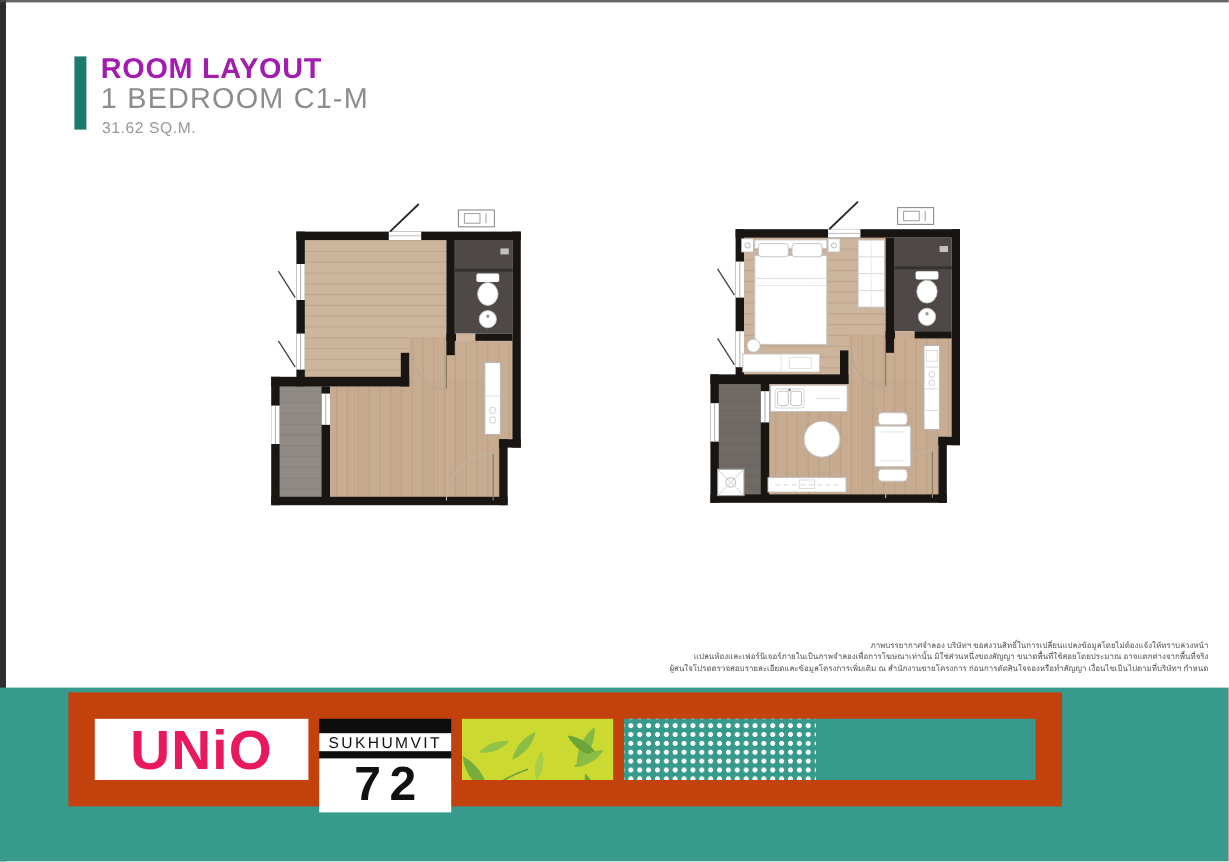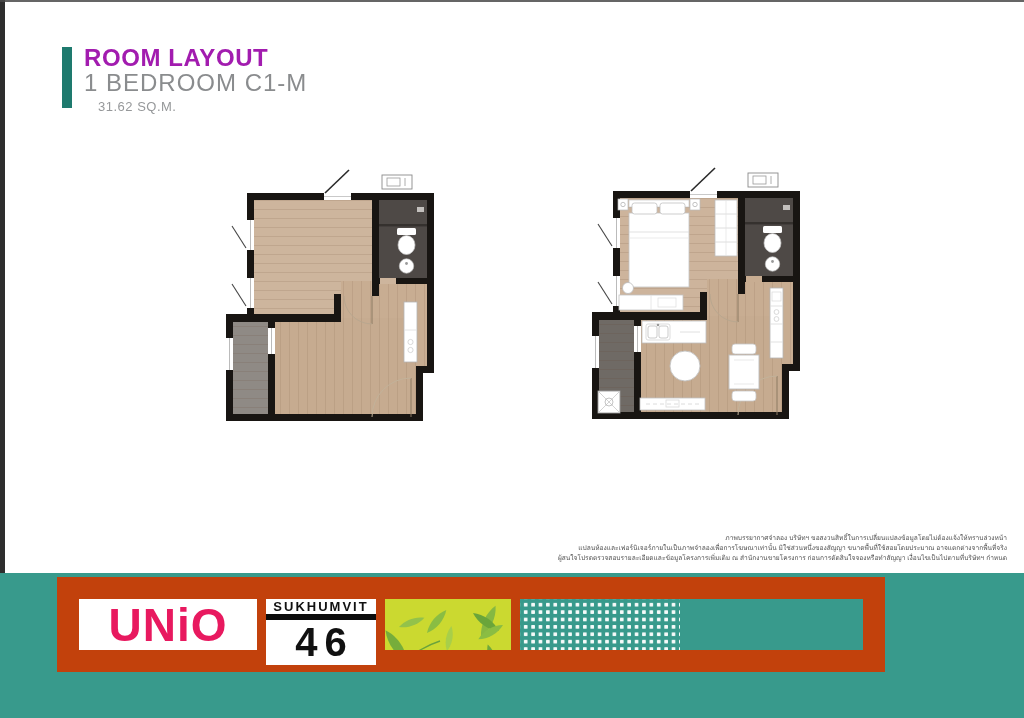--- a/index.html
+++ b/index.html
@@ -8,42 +8,42 @@
     background:#ffffff;font-family:"Liberation Sans", sans-serif;
   }
   .edge-left{position:absolute;left:0;top:0;width:5px;height:718px;background:#2e2e2e;}
   .edge-top{position:absolute;left:0;top:0;width:1024px;height:2px;background:#4a4a4a;opacity:.85;}
 
   
   .accent-bar{position:absolute;left:62px;top:47px;width:10px;height:61px;background:#1e7a6e;}
   .page-title{position:absolute;left:84px;top:44px;font-size:24px;font-weight:bold;
     color:#a21caf;letter-spacing:.6px;}
   .unit-type{position:absolute;left:84px;top:69px;font-size:24px;color:#8a8c8e;letter-spacing:1px;}
-  .unit-area{position:absolute;left:98px;top:99px;font-size:13px;color:#96989a;letter-spacing:.5px;}
+  .unit-area{position:absolute;left:85px;top:99px;font-size:13px;color:#96989a;letter-spacing:.5px;}
 
   
   .plan{position:absolute;}
   .plan-left{left:222px;top:164px;}
   .plan-right{left:588px;top:162px;}
 
   
   .disclaimer{position:absolute;right:17px;top:533px;width:682px;text-align:right;
     font-size:10px;line-height:15px;color:#4f4f4f;
     transform:scale(.66);transform-origin:100% 0;}
 
   
   .footer-band{position:absolute;left:0;top:573px;width:1024px;height:145px;background:#389a8c;}
   .logo-strip{position:absolute;left:57px;top:577px;width:828px;height:95px;background:#c2410c;
     box-sizing:border-box;padding:22px;display:flex;gap:9px;}
   .cell{box-sizing:border-box;}
   .cell-unio{width:178px;background:#ffffff;display:flex;align-items:center;justify-content:center;}
   .unio-text{color:#e8195f;font-weight:bold;font-size:46px;letter-spacing:1px;}
   .cell-number{width:110px;display:flex;flex-direction:column;gap:6px;background:#0d0d0d;}
   .sukhumvit{background:#ffffff;height:29px;display:flex;align-items:center;justify-content:center;
-    font-size:13px;font-weight:bold;color:#111;letter-spacing:2px;}
+    font-size:13px;font-weight:normal;color:#111;letter-spacing:2px;margin-top:12px;}
   .num72{background:#ffffff;flex:1;display:flex;align-items:center;justify-content:center;
     font-size:40px;font-weight:bold;color:#111;letter-spacing:7px;text-indent:7px;}
   .cell-leaf{width:126px;position:relative;overflow:hidden;background:#cbd930;}
   .cell-leaf svg{position:absolute;left:0;top:0;}
   .cell-teal{flex:1;background:#389a8c;position:relative;}
   .dot-pattern{position:absolute;left:0;top:0;bottom:0;width:160px;
     background-image:radial-gradient(circle, rgba(255,255,255,.95) 1.9px, rgba(255,255,255,0) 2.3px);
     background-size:7.4px 7.4px;background-position:2px 2px;}
 </style>
 </head>
@@ -266,21 +266,21 @@
   <div>ผู้สนใจโปรดตรวจสอบรายละเอียดและข้อมูลโครงการเพิ่มเติม ณ สำนักงานขายโครงการ ก่อนการตัดสินใจจองหรือทำสัญญา เงื่อนไขเป็นไปตามที่บริษัทฯ กำหนด</div>
 </div>
 
 <div class="footer-band"></div>
 <div class="logo-strip">
   <div class="cell cell-unio">
     <span class="unio-text">UNiO</span>
   </div>
   <div class="cell cell-number">
     <div class="sukhumvit">SUKHUMVIT</div>
-    <div class="num72">46</div>
+    <div class="num72">72</div>
   </div>
   <div class="cell cell-leaf">
     <svg width="126" height="81" viewBox="0 0 126 81" xmlns="http://www.w3.org/2000/svg">
       <rect width="126" height="81" fill="#cbd930"></rect>
       <g>
         <path d="M5 75 Q30 50 55 42" fill="none" stroke="#6aa33c" stroke-width="1.4"></path>
         <path d="M70 80 Q92 62 120 54" fill="none" stroke="#6aa33c" stroke-width="1.4"></path>
         <path d="M0 0 C5 -9 5 -21 0 -30 C-5 -21 -5 -9 0 0 Z" transform="translate(22,62) rotate(-35) scale(1.25)" fill="#76ad3b"></path>
         <path d="M0 0 C5 -9 5 -21 0 -30 C-5 -21 -5 -9 0 0 Z" transform="translate(42,34) rotate(40)" fill="#8abd43"></path>
         <path d="M0 0 C5 -9 5 -21 0 -30 C-5 -21 -5 -9 0 0 Z" transform="translate(72,72) rotate(-70) scale(1.3)" fill="#5f9c38"></path>

